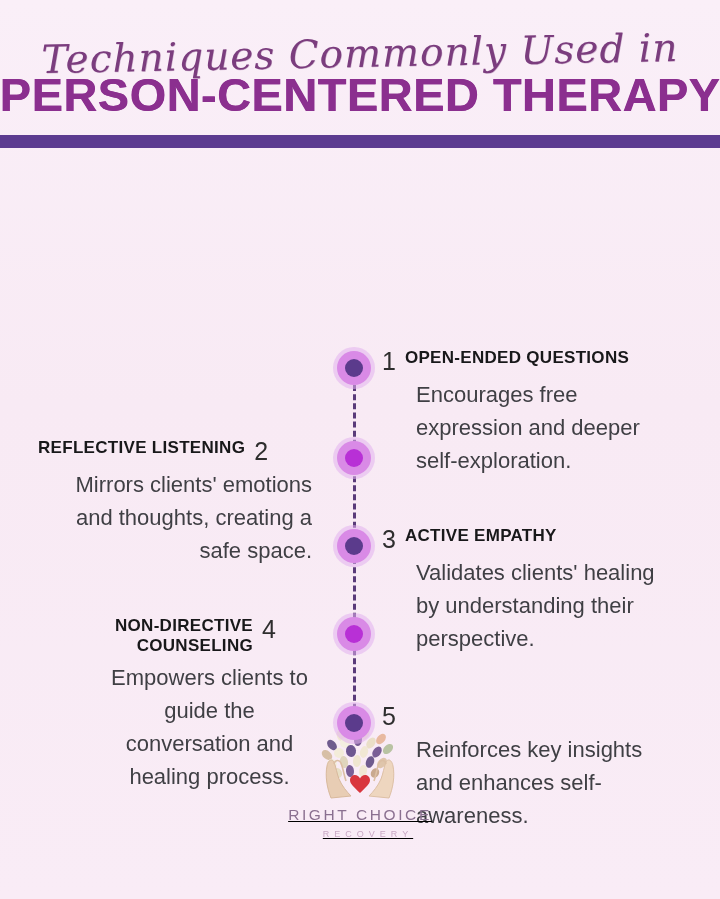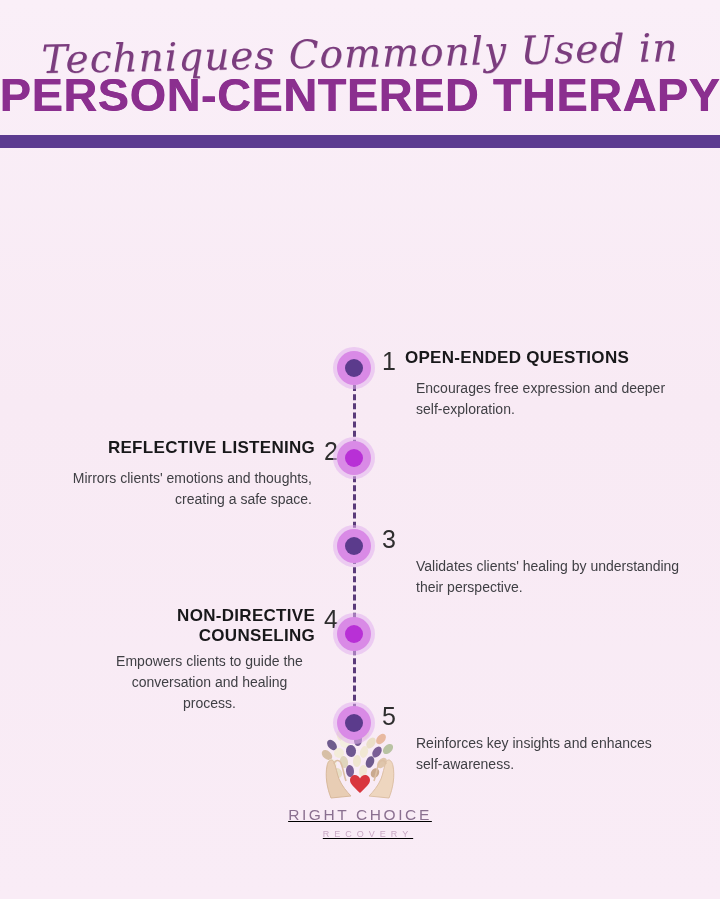--- a/index.html
+++ b/index.html
@@ -92,40 +92,40 @@
     position:absolute;
     right:382px;
     width:300px;
     text-align:right;
   }
   .heading-line{
     display:flex;
     align-items:flex-start;
     gap:9px;
   }
-  .side-left .heading-line{justify-content:flex-end;}
+  .side-left .heading-line{}
   .num{
     font-size:25px;
     color:#2e2e2e;
     font-weight:400;
     line-height:1;
     margin-top:1px;
     flex:0 0 auto;
   }
   .title{
     font-size:17px;
     font-weight:700;
     color:#18181a;
     letter-spacing:0.3px;
     line-height:1.22;
     text-transform:uppercase;
   }
   .desc{
     margin-top:4px;
-    font-size:14px;
+    font-size:22px;
     color:#3f3f44;
     line-height:1.5;
     font-weight:400;
   }
 
   
   .logo-wrap{
     position:absolute;
     left:0;right:0;
     top:726px;
@@ -188,28 +188,29 @@
       </div>
       <div class="desc" style="margin-right:26px;">Mirrors clients' emotions and thoughts, creating a safe space.</div>
     </div>
 
     <div class="node" style="left:337px;top:381px;">
       <div class="core dark"></div>
     </div>
     <div class="side-right" style="top:378px;">
       <div class="heading-line">
         <span class="num">3</span>
+        <span class="title">ACTIVE EMPATHY</span>
       </div>
       <div class="desc" style="margin-left:34px;">Validates clients' healing by understanding their perspective.</div>
     </div>
 
     <div class="node" style="left:337px;top:469px;">
       <div class="core bright"></div>
     </div>
-    <div class="side-left" style="top:458px;">
+    <div class="side-left" style="top:468px;">
       <div class="heading-line">
         <span class="title" style="max-width:215px;display:inline-block;text-align:right;">NON-DIRECTIVE COUNSELING</span>
         <span class="num">4</span>
       </div>
       <div class="desc" style="margin-right:26px;max-width:205px;margin-left:auto;text-align:center;">Empowers clients to guide the conversation and healing process.</div>
     </div>
 
     <div class="node" style="left:337px;top:558px;">
       <div class="core dark"></div>
     </div>

